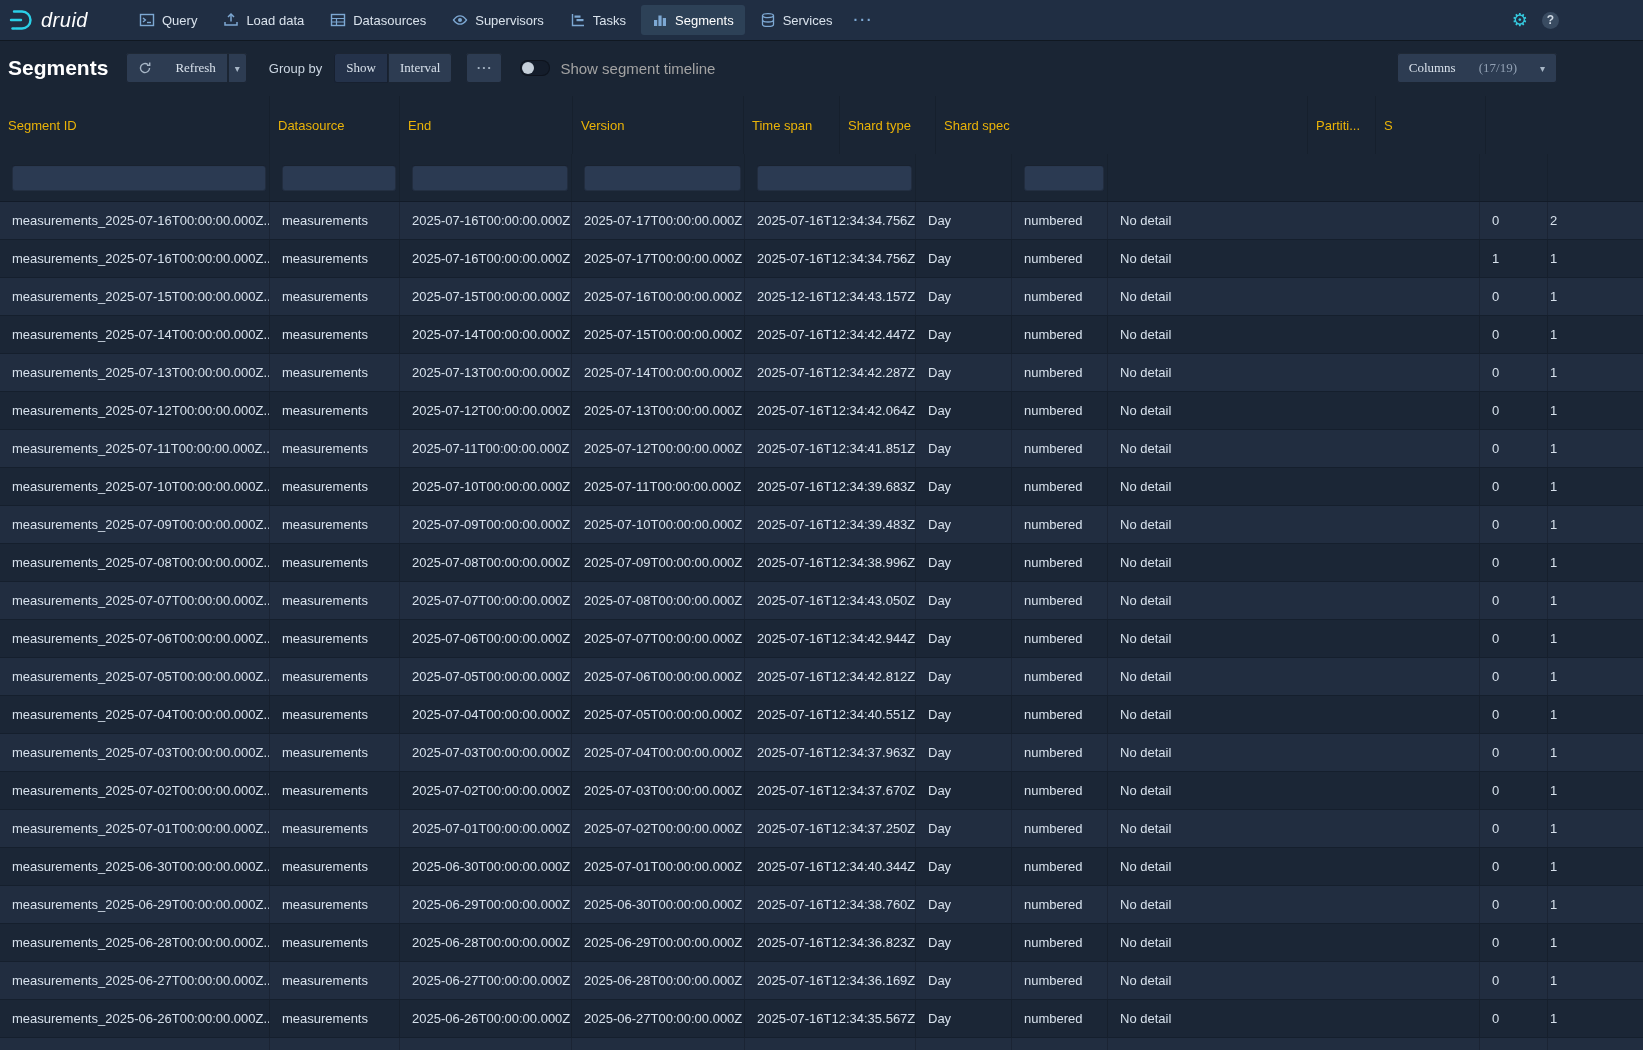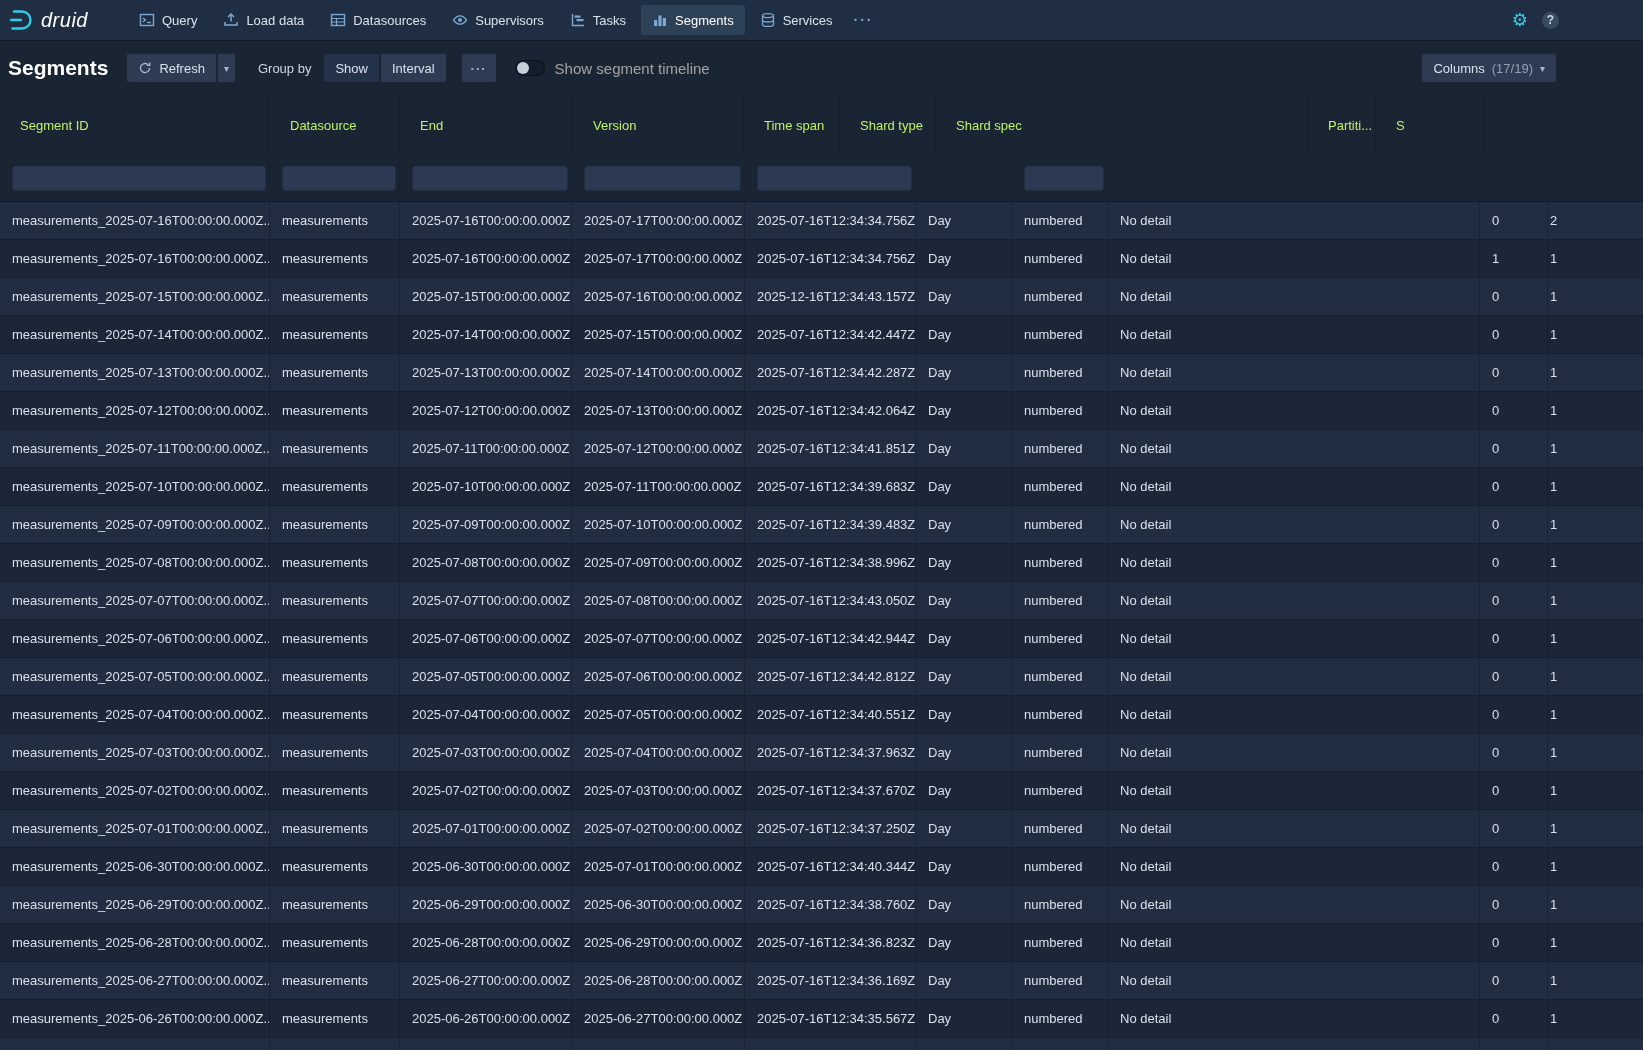--- a/index.html
+++ b/index.html
@@ -19,43 +19,43 @@
   .nav-more { color:#7da8d3; font-weight:bold; font-size:14px; padding:0 10px; letter-spacing:2px; cursor:pointer; }
   .nav-right { margin-left:auto; display:flex; align-items:center; gap:14px; padding-right:84px; }
   .gear { color:#35c9de; font-size:18px; line-height:1; cursor:pointer; }
   .help { width:17px; height:17px; border-radius:50%; background:#394b61; color:#cfd9e4;
           font-size:12px; font-weight:bold; display:flex; align-items:center; justify-content:center; cursor:pointer; }
 
   
   .toolbar { height:56px; display:flex; align-items:center; padding:0 0 0 8px; position:relative; }
   .page-title { font-size:21px; font-weight:bold; color:#ffffff; margin-right:18px; }
   .btn { height:30px; background:#2d3c52; border:none; border-radius:3px; color:#d8e1eb;
-         font-size:13px; font-family:Liberation Sans, sans-serif; display:inline-flex; align-items:center; gap:7px;
+         font-size:13px; font-family:Liberation Serif, serif; display:inline-flex; align-items:center; gap:23px;
          padding:0 12px; cursor:pointer; box-shadow:inset 0 0 0 1px rgba(12,18,26,.55), inset 0 1px 0 rgba(255,255,255,.05); }
   .btn-group { display:inline-flex; }
   .btn-group .btn { border-radius:0; }
   .btn-group .btn:first-child { border-radius:3px 0 0 3px; }
   .btn-group .btn:last-child { border-radius:0 3px 3px 0; }
   .btn.caret-seg { padding:0 7px; }
   .btn.seg-active { background:#24324a; }
   .caret { font-size:10px; color:#a8b7c7; }
   .tb-label { font-size:13px; color:#cbd6e2; margin:0 12px 0 22px; }
   .tb-gap { width:14px; }
   .switch { width:30px; height:16px; border-radius:8px; background:#10182450; box-shadow:inset 0 0 0 1px rgba(12,18,26,.8);
             background:#141d2b; position:relative; margin:0 10px 0 18px; cursor:pointer; }
   .switch .knob { position:absolute; left:2px; top:2px; width:12px; height:12px; border-radius:50%; background:#c5cfd9; }
   .toggle-label { font-size:15px; color:#a3a3a3; }
   .columns-btn { position:absolute; right:86px; }
   .muted { color:#91a0b3; }
 
   
   .table { width:1643px; overflow:hidden; }
   .thead { display:flex; height:58px; align-items:center; }
-  .th { position:relative; height:100%; display:flex; align-items:center; padding-left:20px;
-        font-size:13px; color:#bef264; white-space:nowrap; overflow:hidden; cursor:pointer;
+  .th { position:relative; height:100%; display:flex; align-items:center; padding-left:8px;
+        font-size:13px; color:#eab308; white-space:nowrap; overflow:hidden; cursor:pointer;
         border-right:1px solid rgba(0,0,0,.12); }
   .th.sorted::after { content:""; position:absolute; left:0; right:6px; bottom:5px; height:2px; background:#9fb0c3; }
   .frow { display:flex; height:48px; align-items:center; border-bottom:1px solid #121b28; }
   .fcell { height:100%; display:flex; align-items:center; padding:0 3px 0 12px; border-right:1px solid rgba(0,0,0,.10); }
   .fcell input { width:100%; height:26px; background:#2b3a52; border:none; border-radius:3px;
                  box-shadow:inset 0 1px 1px rgba(0,0,0,.3), inset 0 0 0 1px rgba(16,22,26,.3);
                  color:#e3ebf4; font-size:13px; padding:0 8px; font-family:inherit; }
   .tbody .row { display:flex; height:38px; border-bottom:1px solid #151f2d; }
   .tbody .row.even { background:#212d40; }
   .tbody .row.odd  { background:#1b2636; }

